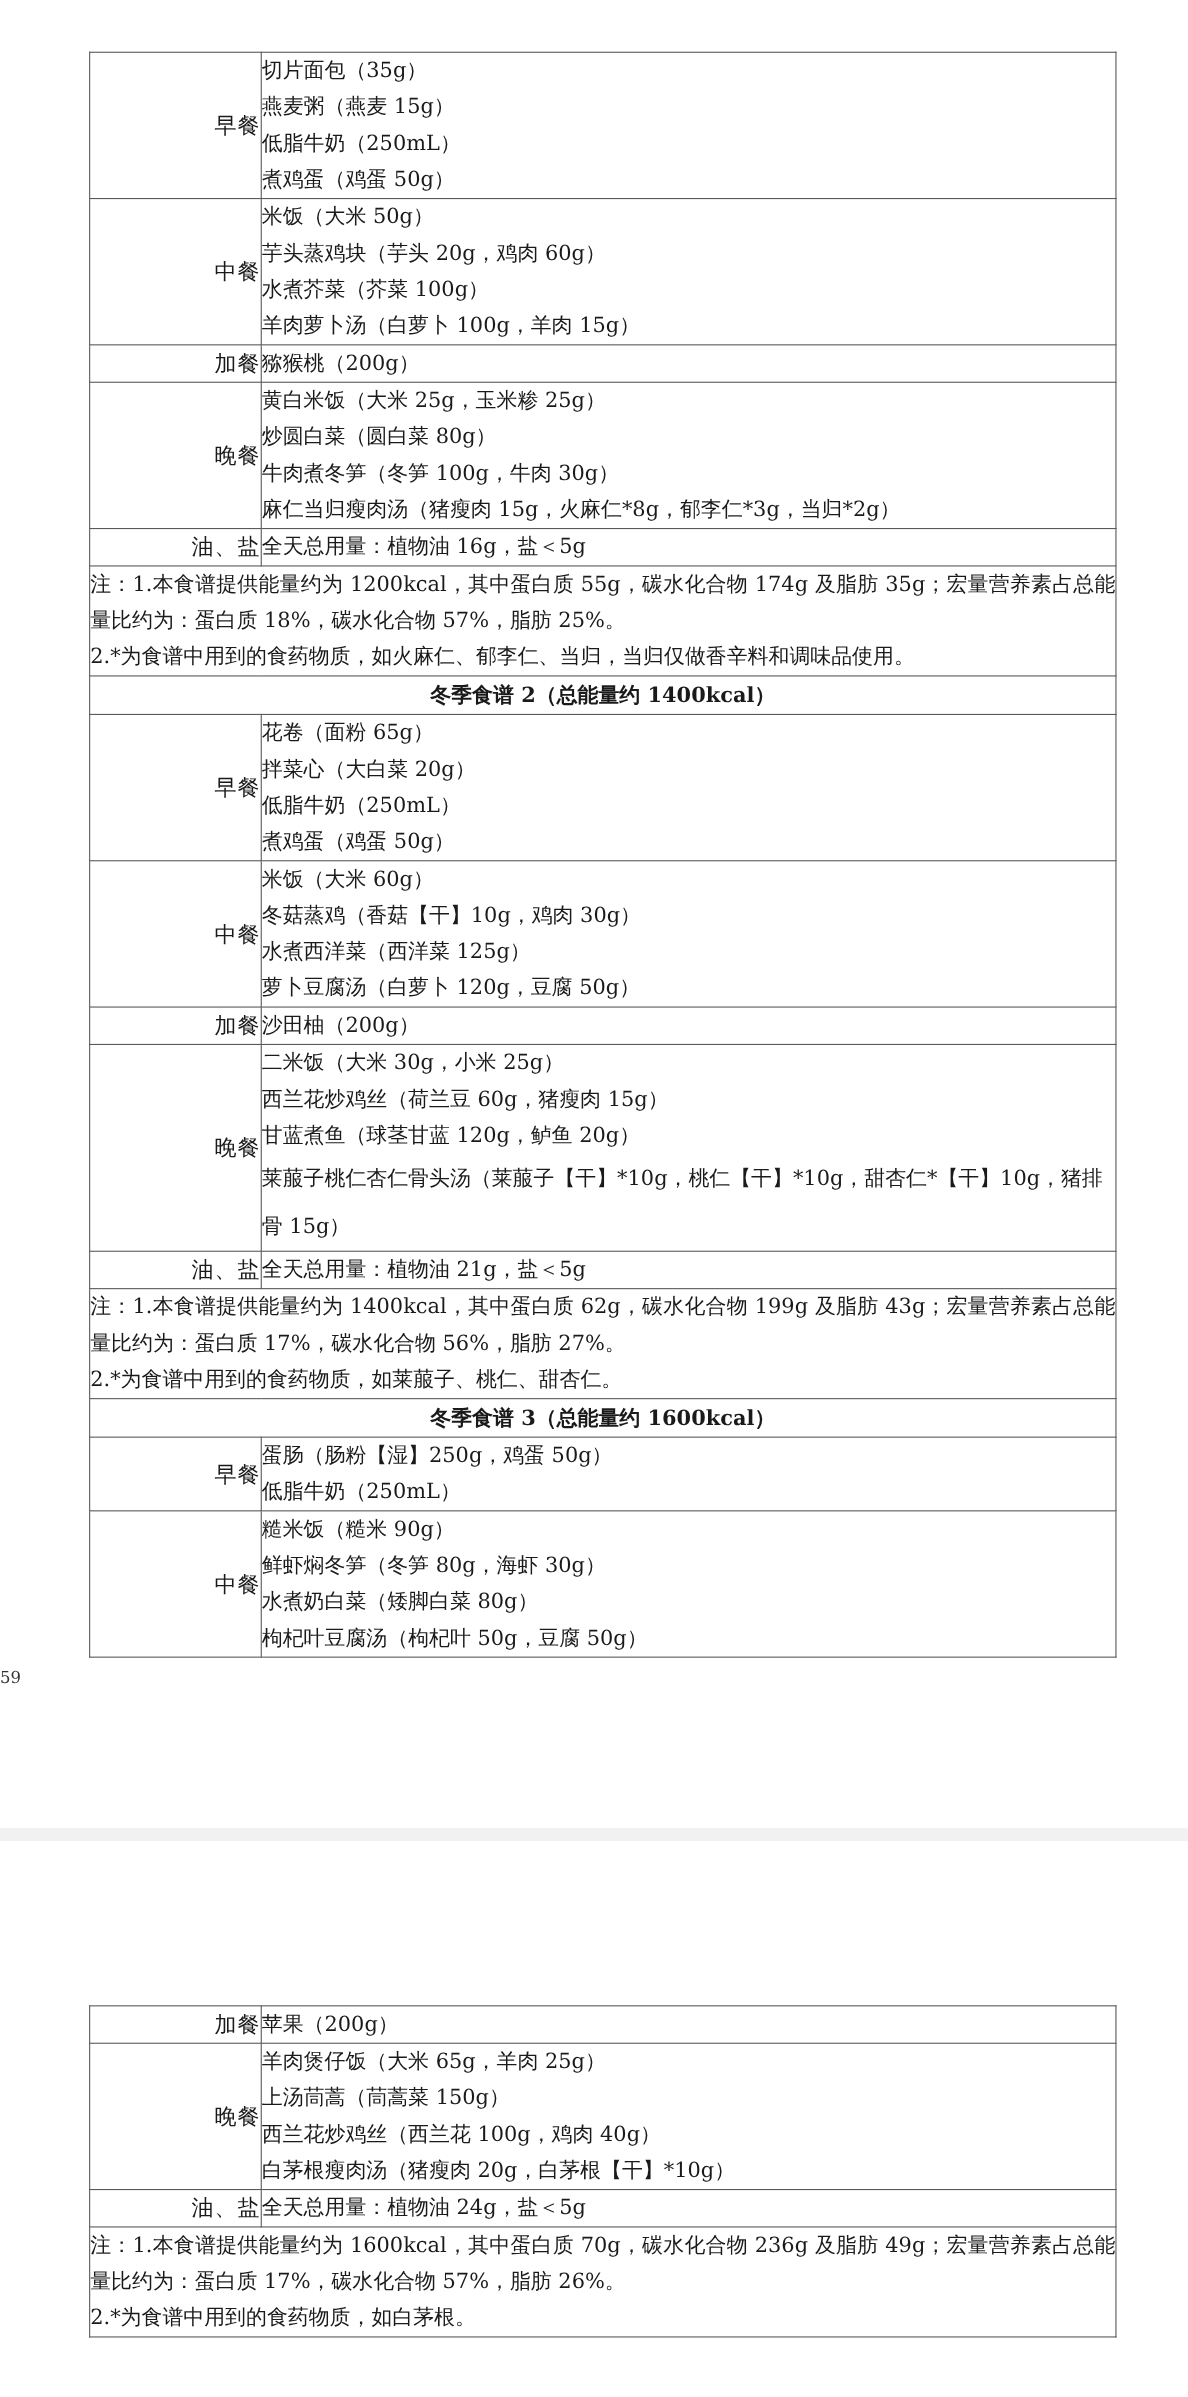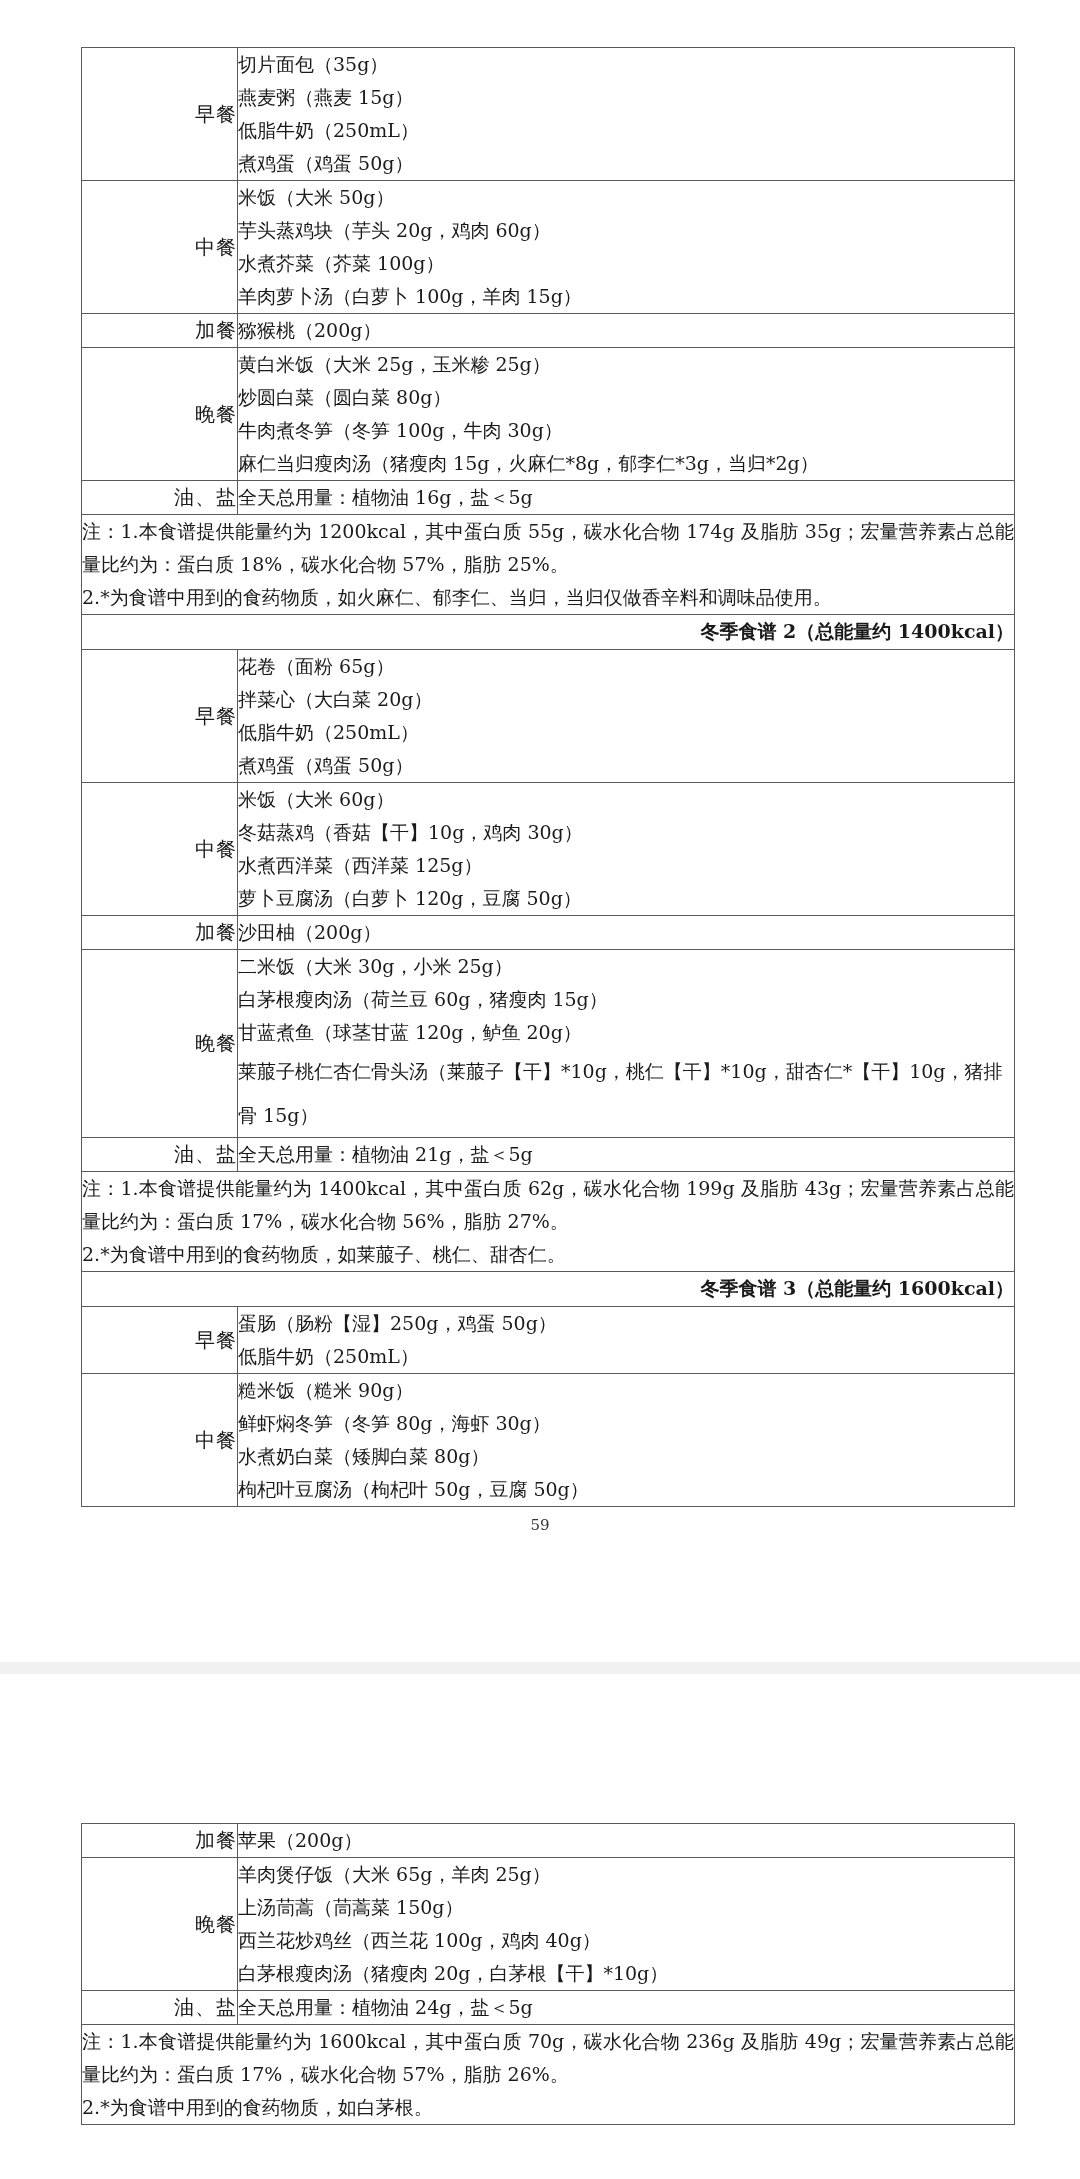--- a/index.html
+++ b/index.html
@@ -16,22 +16,22 @@
     font-size: 19px;
   }
   .page1 table.menu { top: 47px; }
   .page2 table.menu { top: 149px; }
   table.menu td { border: 1.5px solid #5a5a5a; padding: 0; vertical-align: middle; }
   td.meal { width: 155px; text-align: right; font-size: 20px; letter-spacing: 1px; }
   td.items { padding-left: 10px; }
   .line { height: 33px; line-height: 33px; white-space: nowrap; overflow: visible; }
   .line.wrap { white-space: normal; height: auto; line-height: 44px; }
   td.note { padding: 2px 8px 2px 8px; line-height: 33px; font-size: 19px; text-align: justify; }
-  td.title { text-align: right; font-weight: bold; height: 34px; font-size: 19px; }
-  .pagenum { position: absolute; top: 1516px; left: 0; width: 1080px; text-align: center; font-size: 15px; color: #333; }
+  td.title { text-align: center; font-weight: bold; height: 34px; font-size: 19px; }
+  .pagenum { position: absolute; top: 1516px; left: 0; width: 1080px; text-align: left; font-size: 15px; color: #333; }
 </style>
 </head>
 <body>
 
 <div class="page page1">
   <table class="menu">
     <tbody>
 
       <tr>
         <td class="meal">早餐</td>
@@ -103,21 +103,21 @@
       <tr>
         <td class="meal">加餐</td>
         <td class="items">
           <div class="line">沙田柚（200g）</div>
         </td>
       </tr>
       <tr>
         <td class="meal">晚餐</td>
         <td class="items">
           <div class="line">二米饭（大米 30g，小米 25g）</div>
-          <div class="line">白茅根瘦肉汤（荷兰豆 60g，猪瘦肉 15g）</div>
+          <div class="line">西兰花炒鸡丝（荷兰豆 60g，猪瘦肉 15g）</div>
           <div class="line">甘蓝煮鱼（球茎甘蓝 120g，鲈鱼 20g）</div>
           <div class="line wrap">莱菔子桃仁杏仁骨头汤（莱菔子【干】*10g，桃仁【干】*10g，甜杏仁*【干】10g，猪排骨 15g）</div>
         </td>
       </tr>
       <tr>
         <td class="meal">油、盐</td>
         <td class="items">
           <div class="line">全天总用量：植物油 21g，盐＜5g</div>
         </td>
       </tr>

